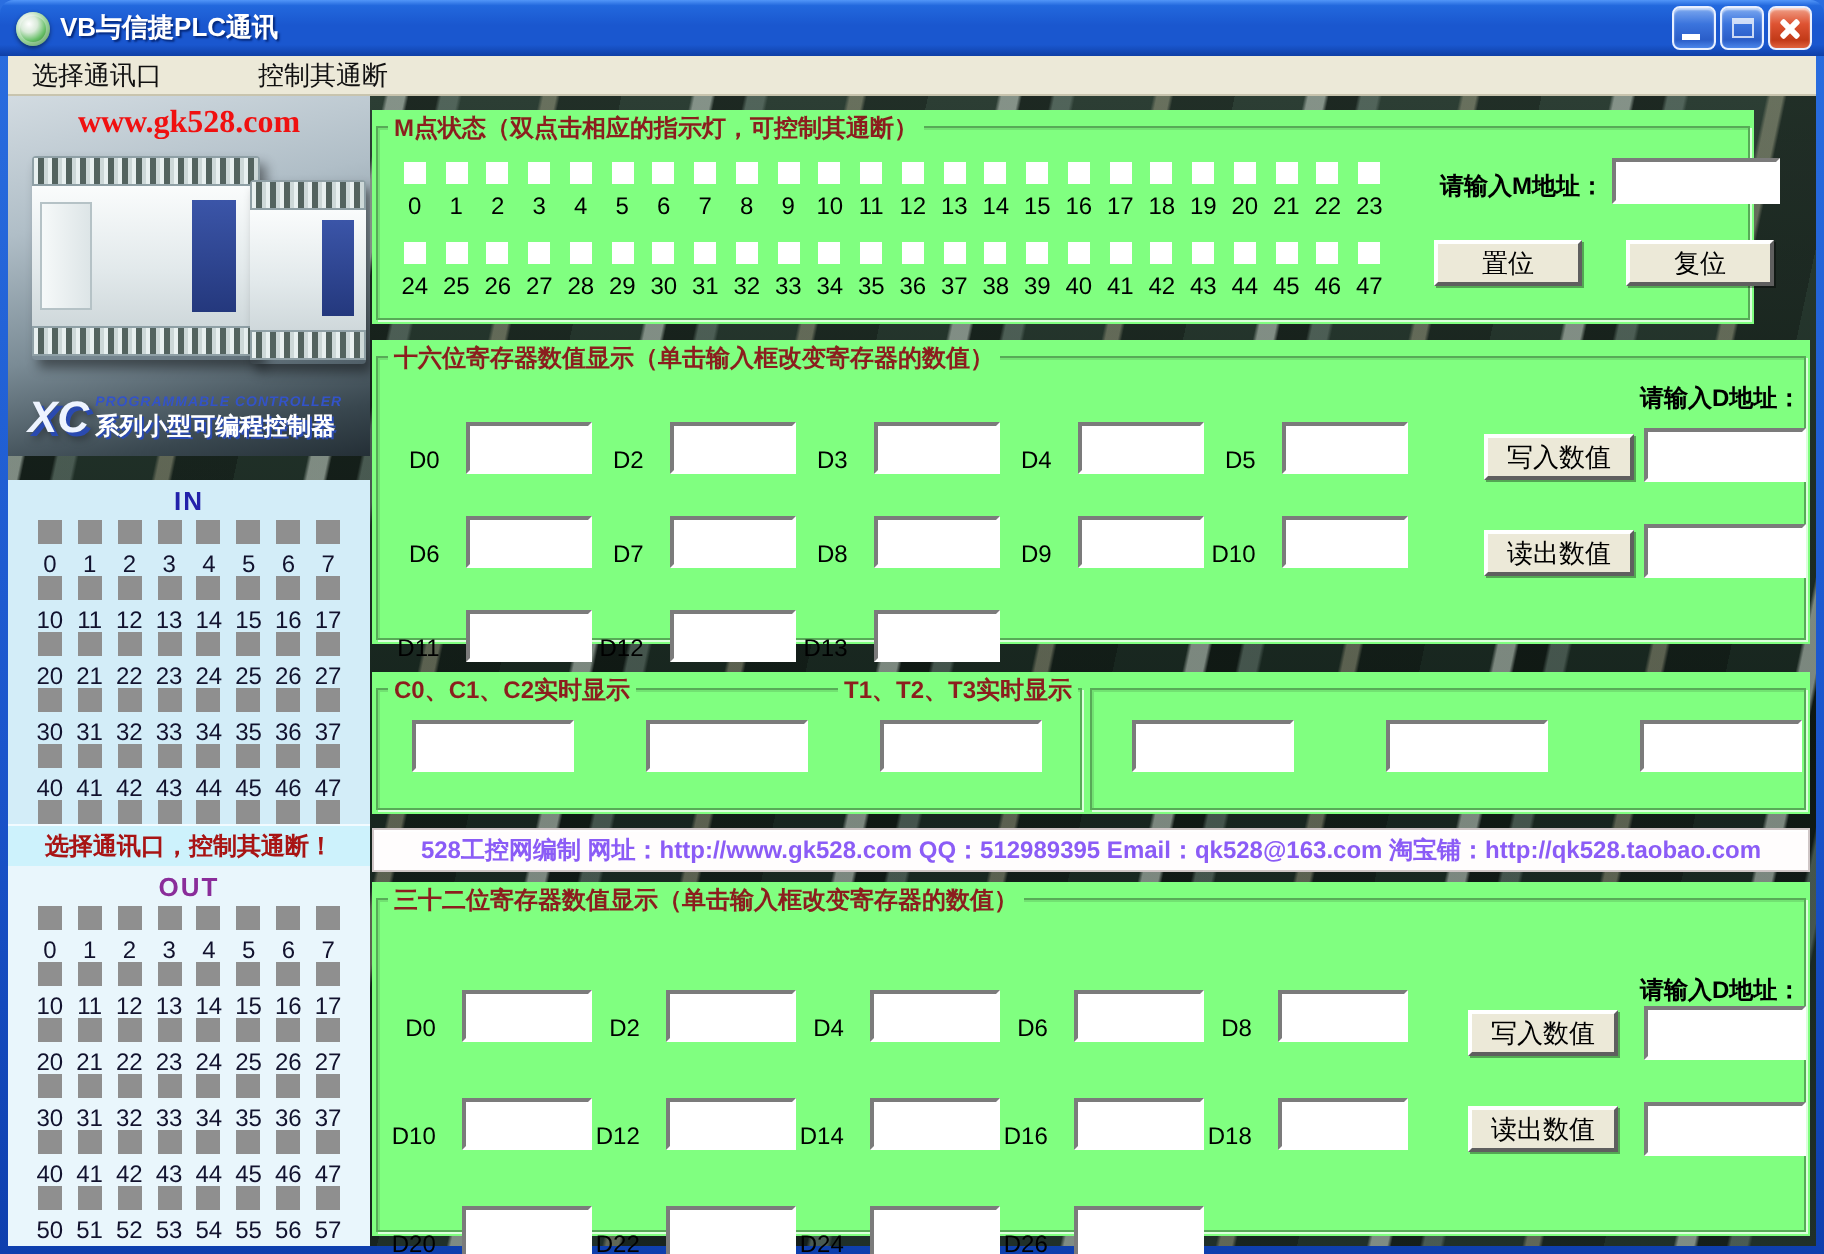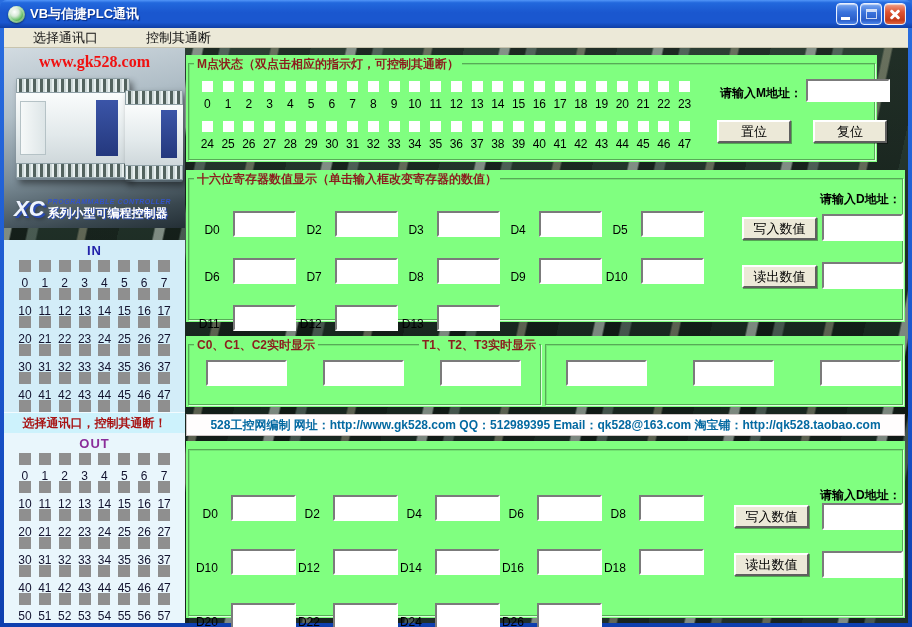--- a/index.html
+++ b/index.html
@@ -36,21 +36,21 @@
     background:linear-gradient(180deg,#f0a088 0%,#de5332 40%,#c23a18 80%,#e0633e 100%); }
   .glyph-min { position:absolute; left:4px; bottom:4px; width:9px; height:3px; background:#fff; }
   .glyph-max { position:absolute; left:5px; top:5px; width:11px; height:10px; border:1px solid #fff; border-top:3px solid #fff; opacity:.75; }
   .glyph-x1,.glyph-x2 { position:absolute; left:4px; top:9px; width:12px; height:3px; background:#fff; border-radius:1px; }
   .glyph-x1 { transform:rotate(45deg); } .glyph-x2 { transform:rotate(-45deg); }
 
   
   .menubar {
     position:absolute; left:4px; top:28px; width:904px; height:20px;
     background:#ece9d8; border-bottom:1px solid #c8c4ae;
-    display:flex; align-items:center; gap:40px; padding-left:25px;
+    display:flex; align-items:center; gap:40px; padding-left:8px;
     font-size:13px; color:#101010;
   }
   .menu-item { white-space:nowrap; padding:1px 4px; }
 
   
   .content-bg {
     position:absolute; left:4px; top:48px; width:904px; height:575px;
     background-color:#15231c;
     background-image:
       repeating-linear-gradient(102deg,
@@ -181,21 +181,21 @@
   .ct-box { top:24px; width:81px; height:26px; }
   .c1 { left:20px; } .c2 { left:137px; } .c3 { left:254px; }
   .t1 { left:23px; } .t2 { left:150px; } .t3 { left:277px; }
 
   
   .infobar {
     position:absolute; left:186px; top:414px; width:719px; height:22px;
     background:#fffdfd; border:1px solid #cfc6c6; box-shadow:inset 0 1px 0 #fff;
     display:flex; align-items:center; justify-content:center;
   }
-  .infobar span { color:#0369a1; font-size:12px; font-weight:bold; white-space:nowrap; }
+  .infobar span { color:#8b5cf6; font-size:12px; font-weight:bold; white-space:nowrap; }
 </style>
 </head>
 <body>
 
 <div class="window">
 
   <div class="titlebar">
     <span class="app-icon"></span>
     <span class="title-text">VB与信捷PLC通讯</span>
     <span class="win-buttons">
@@ -926,20 +926,21 @@
     <span class="tbox ct-box t1"></span>
     <span class="tbox ct-box t2"></span>
     <span class="tbox ct-box t3"></span>
   </div>
 
   <div class="infobar">
     <span>528工控网编制  网址：http://www.gk528.com   QQ：512989395   Email：qk528@163.com   淘宝铺：http://qk528.taobao.com</span>
   </div>
 
   <div class="frame section-r32">
+    <span class="frame-caption">三十二位寄存器数值显示（单击输入框改变寄存器的数值）</span>
     <div class="reg-grid r32-grid">
 
     <div class="reg-cell">
         <span class="reg-label">D0</span>
         <span class="tbox reg-box"></span>
       </div>
         <div class="reg-cell">
         <span class="reg-label">D2</span>
         <span class="tbox reg-box"></span>
       </div>

